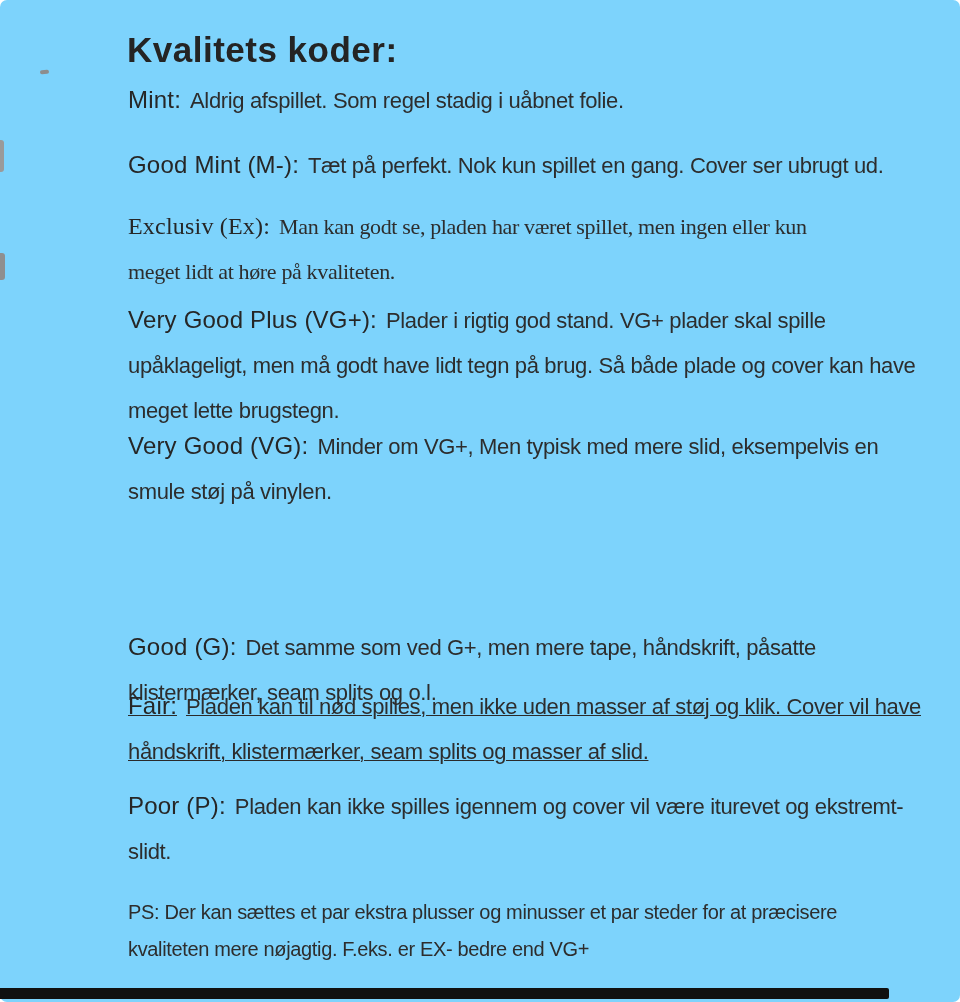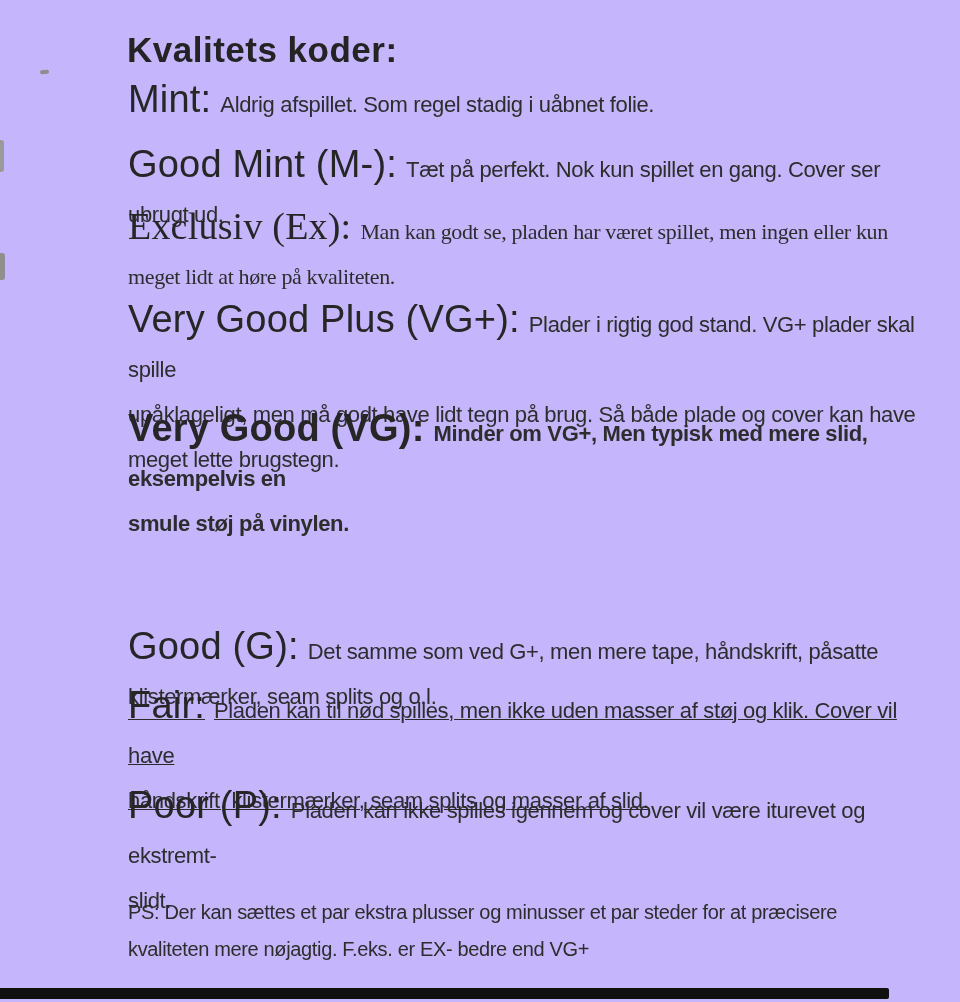--- a/index.html
+++ b/index.html
@@ -11,21 +11,22 @@
     width: 960px;
     height: 1002px;
     position: relative;
     overflow: hidden;
     font-family: "Liberation Sans", "DejaVu Sans", sans-serif;
     color: #2a2a2a;
   }
   .page {
     position: absolute;
     inset: 0;
-    background: #c4b5fd;
+    background: #7dd3fc;
+    border-radius: 7px;
   }
   .doc-title {
     position: absolute;
     left: 127px;
     top: 4px;
     font-size: 35px;
     line-height: 46px;
     letter-spacing: 0.5px;
     color: #242424;
     white-space: nowrap;
@@ -39,36 +40,36 @@
   }
   .entry {
     position: absolute;
     left: 128px;
     width: 806px;
     margin: 0;
     line-height: 43px;
     letter-spacing: -0.2px;
   }
   .term {
-    font-size: 38px;
+    font-size: 24px;
     color: #262626;
     margin-right: 9px;
     letter-spacing: 0.2px;
   }
   .desc {
     font-size: 22px;
     color: #2d2d2d;
     letter-spacing: -0.35px;
     white-space: pre-line;
   }
   .entry-0 { top: 78px; }
   .entry-1 { top: 143px; }
   .entry-2 { top: 205px; font-family: Liberation Serif, serif; }
   .entry-3 { top: 298px; }
-  .entry-4 { top: 407px; font-weight: bold; }
+  .entry-4 { top: 424px; }
   .entry-5 { top: 510px; }
   .entry-6 { top: 625px; }
   .entry-7 { top: 684px; text-decoration: underline; }
   .entry-8 { top: 784px; }
   .footnote {
     position: absolute;
     left: 128px;
     top: 874px;
     width: 806px;
     font-size: 20px;

